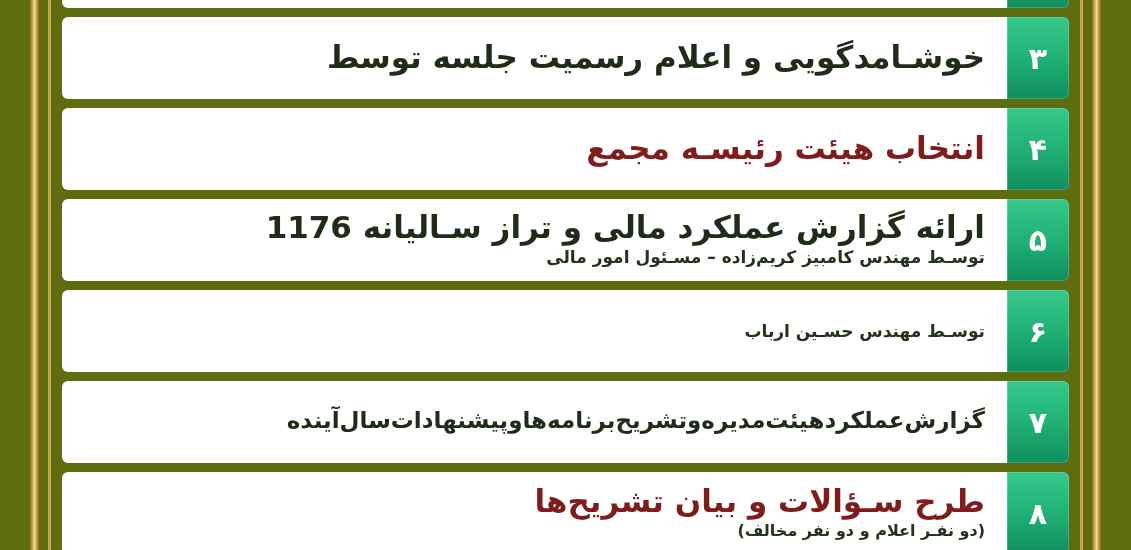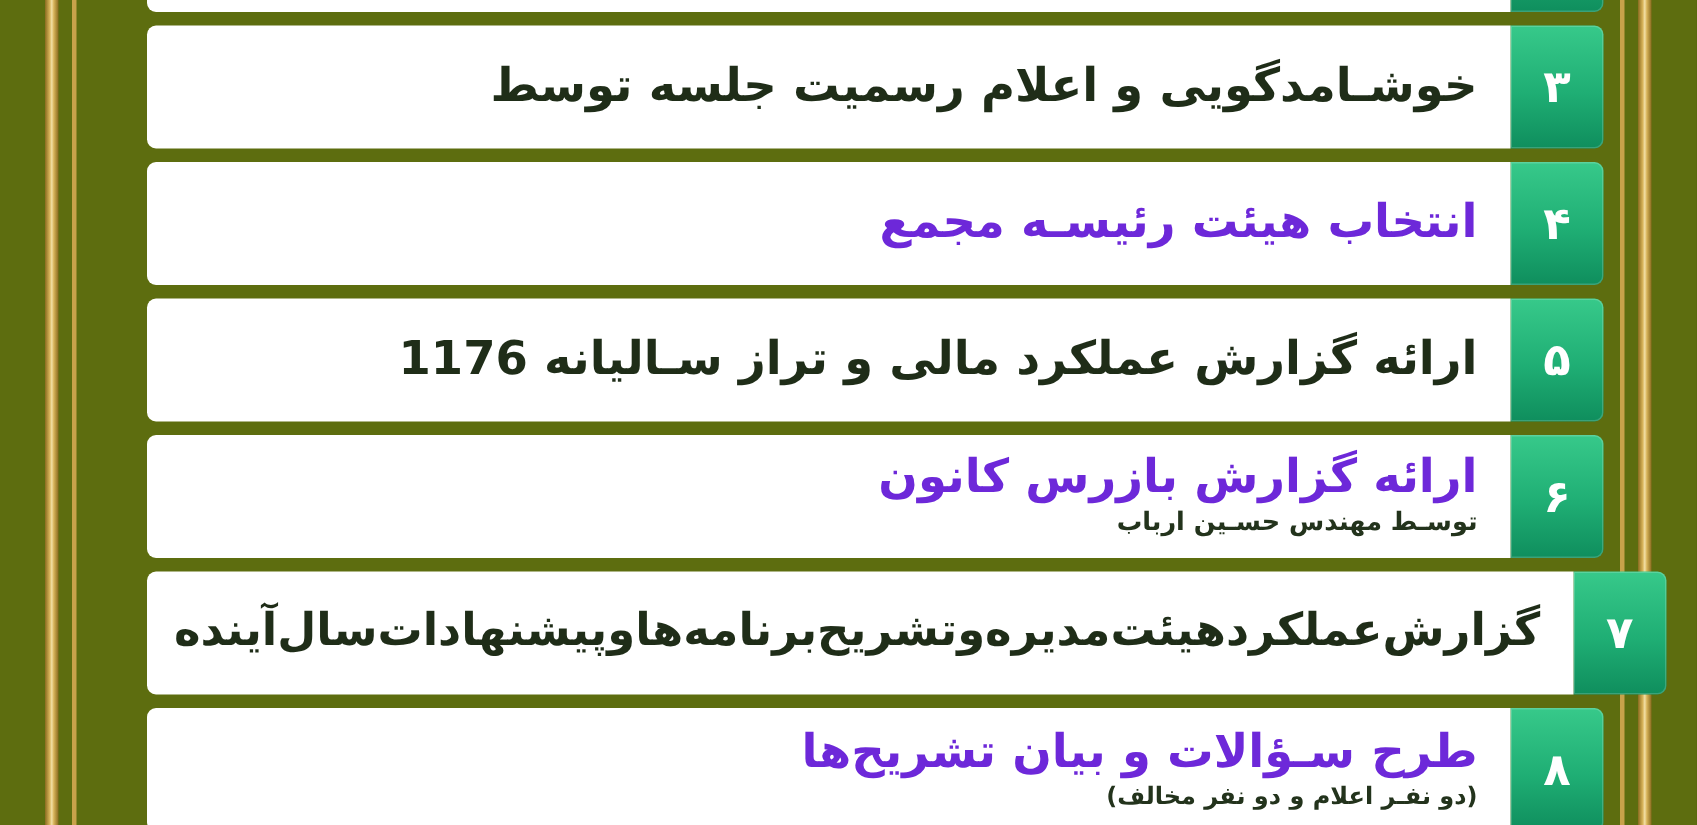--- a/index.html
+++ b/index.html
@@ -85,33 +85,33 @@
     flex-direction: column;
     align-items: flex-start;
     justify-content: center;
     padding: 4px 22px 6px 18px;
     box-sizing: border-box;
     text-align: right;
   }
   
   .row { flex-direction: row-reverse; }
   .num { border-radius: 0 6px 6px 0; }
-  .card { border-radius: 6px 0 0 6px; margin-left: 36px; }
+  .card { border-radius: 6px 0 0 6px; }
 
   .title {
     width: 100%;
     font-size: 31px;
     font-weight: bold;
     line-height: 1.12;
     color: #1f2d18;
     letter-spacing: -0.2px;
     white-space: nowrap;
   }
-  .title.blue { color: #6d28d9; }
-  .title.tight { font-size: 30px; letter-spacing: -1.6px; }
+  .title.blue { color: #7f1d1d; }
+  .title.tight { font-size: 23px; letter-spacing: -1.6px; }
   .subtitle {
     width: 100%;
     font-size: 17px;
     font-weight: bold;
     color: #23331c;
     line-height: 1.15;
     margin-top: 3px;
     white-space: nowrap;
   }
   .subtitle.small { font-size: 16px; }
@@ -148,27 +148,27 @@
       <div class="num">۴</div>
       <div class="card">
         <div class="title blue">انتخاب هیئت رئیسـه مجمع</div>
       </div>
     </div>
 
     <div class="row">
       <div class="num">۵</div>
       <div class="card">
         <div class="title">ارائه گزارش عملکرد مالی و تراز سـالیانه 1176</div>
+        <div class="subtitle">توسـط مهندس کامبیز کریم‌زاده – مسـئول امور مالی</div>
       </div>
     </div>
 
     <div class="row">
       <div class="num">۶</div>
       <div class="card">
-        <div class="title blue">ارائه گزارش بازرس کانون</div>
         <div class="subtitle">توسـط مهندس حسـین ارباب</div>
       </div>
     </div>
 
     <div class="row">
       <div class="num">۷</div>
       <div class="card">
         <div class="title tight">گزارش‌عملکرد‌هیئت‌مدیره‌و‌تشریح‌برنامه‌ها‌و‌پیشنهادات‌سال‌آینده</div>
       </div>
     </div>

